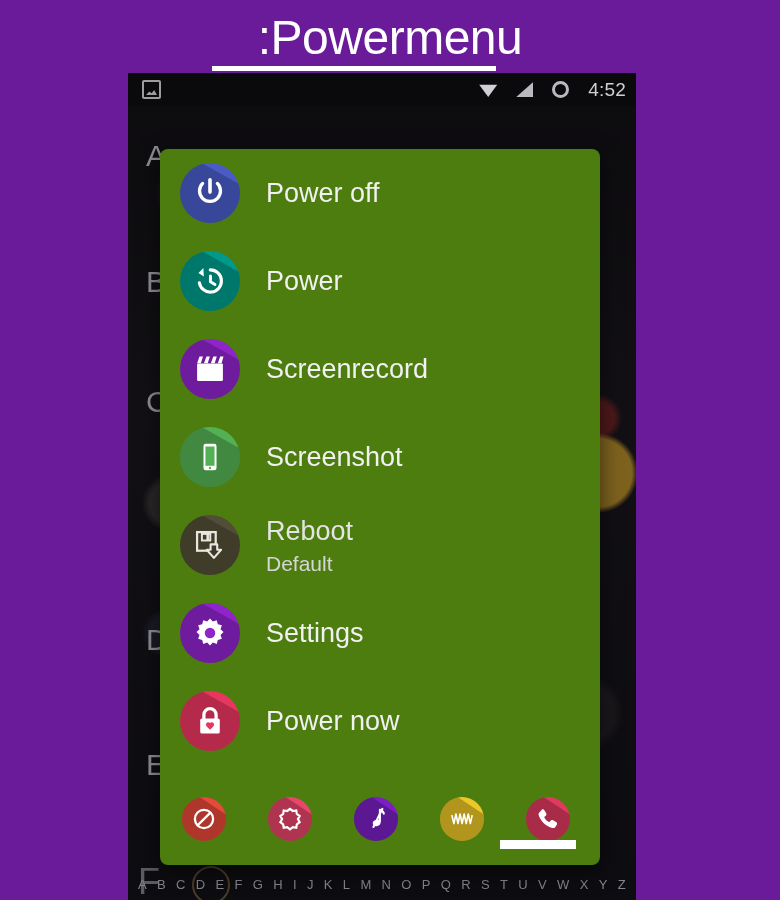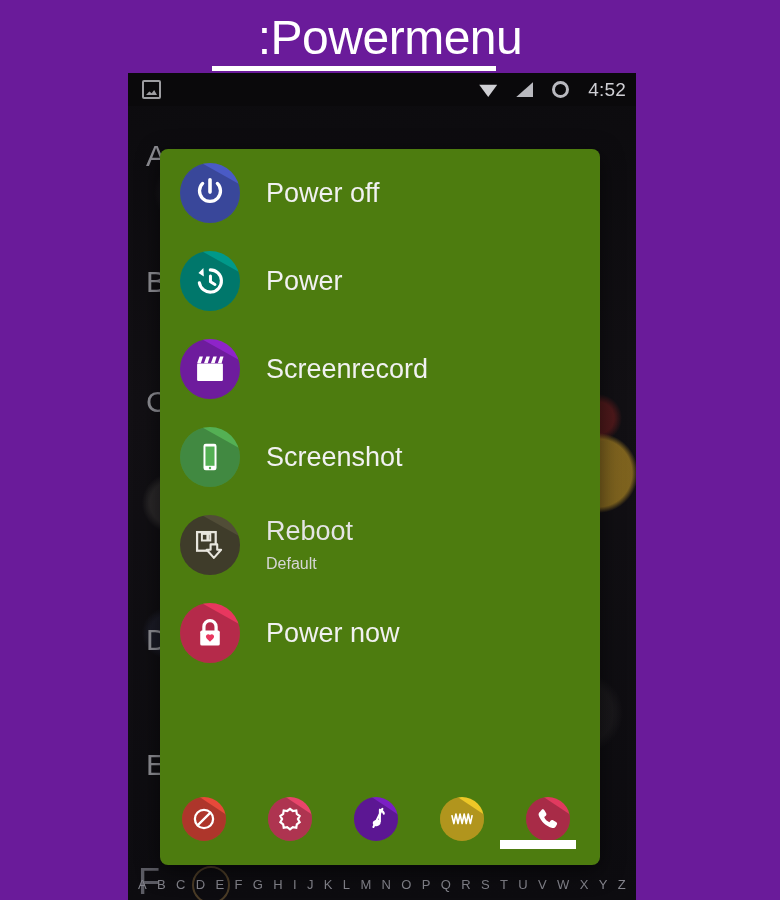--- a/index.html
+++ b/index.html
@@ -152,21 +152,21 @@
   }
   .menu-icon svg{position:absolute;left:50%;top:50%;transform:translate(-50%,-50%);}
   .menu-text{
     margin-left:26px;
     display:flex;flex-direction:column;justify-content:center;
   }
   .menu-label{
     color:#f1f1f1;font-size:27px;font-weight:400;line-height:31px;
   }
   .menu-sub{
-    color:#d6d6d6;font-size:16px;line-height:22px;margin-top:6px;
+    color:#d6d6d6;font-size:21px;line-height:22px;margin-top:6px;
   }
   .menu-item.dimmed .menu-label{color:#e4e4e4;}
 
   
   #quick-toggles{
     position:absolute;left:0;bottom:0;width:440px;height:92px;
     display:flex;align-items:center;
   }
   .toggle-btn{
     position:relative;
@@ -312,20 +312,32 @@
           <rect x="9.6" y="4.6" width="1.7" height="4.4" fill="#e8e6dd"></rect>
           <path d="M12.4 11.6 h4.4 v3.6 h2.6 l-4.8 5.4 l-4.8 -5.4 h2.6 Z" fill="#3c3a2b" stroke="#e8e6dd" stroke-width="1.4" stroke-linejoin="round"></path>
         </svg>
       </div>
       <div class="menu-text">
         <div class="menu-label">Reboot</div>
         <div class="menu-sub">Default</div>
       </div>
     </div>
 
+    <div class="menu-item">
+      <div class="menu-icon" style="background:#8e24c9">
+        <div class="shadow"></div>
+        <svg width="36" height="36" viewBox="0 0 24 24">
+          <path d="M12 2.4 l1.9 2.0 2.6 -0.9 0.7 2.7 2.7 0.7 -0.9 2.6 2.0 1.9 -2.0 1.9 0.9 2.6 -2.7 0.7 -0.7 2.7 -2.6 -0.9 -1.9 2.0 -1.9 -2.0 -2.6 0.9 -0.7 -2.7 -2.7 -0.7 0.9 -2.6 -2.0 -1.9 2.0 -1.9 -0.9 -2.6 2.7 -0.7 0.7 -2.7 2.6 0.9 Z" fill="#fff"></path>
+          <circle cx="12" cy="12" r="3.5" fill="#8e24c9"></circle>
+        </svg>
+      </div>
+      <div class="menu-text">
+        <div class="menu-label">Settings</div>
+      </div>
+    </div>
 
     <div class="menu-item">
       <div class="menu-icon" style="background:#e8375f">
         <div class="shadow"></div>
         <svg width="34" height="34" viewBox="0 0 24 24">
           <path d="M7.7 10.5 V7.6 a4.3 4.3 0 0 1 8.6 0 v2.9" fill="none" stroke="#fff" stroke-width="2.3"></path>
           <rect x="5.1" y="10.3" width="13.8" height="10.6" rx="1.2" fill="#fff"></rect>
           <path d="M12 13.4 c1.1 -1.2 2.9 -0.4 2.9 1.1 c0 1.4 -1.9 2.6 -2.9 3.6 c-1.0 -1.0 -2.9 -2.2 -2.9 -3.6 c0 -1.5 1.8 -2.3 2.9 -1.1 Z" fill="#e8375f"></path>
         </svg>
       </div>

